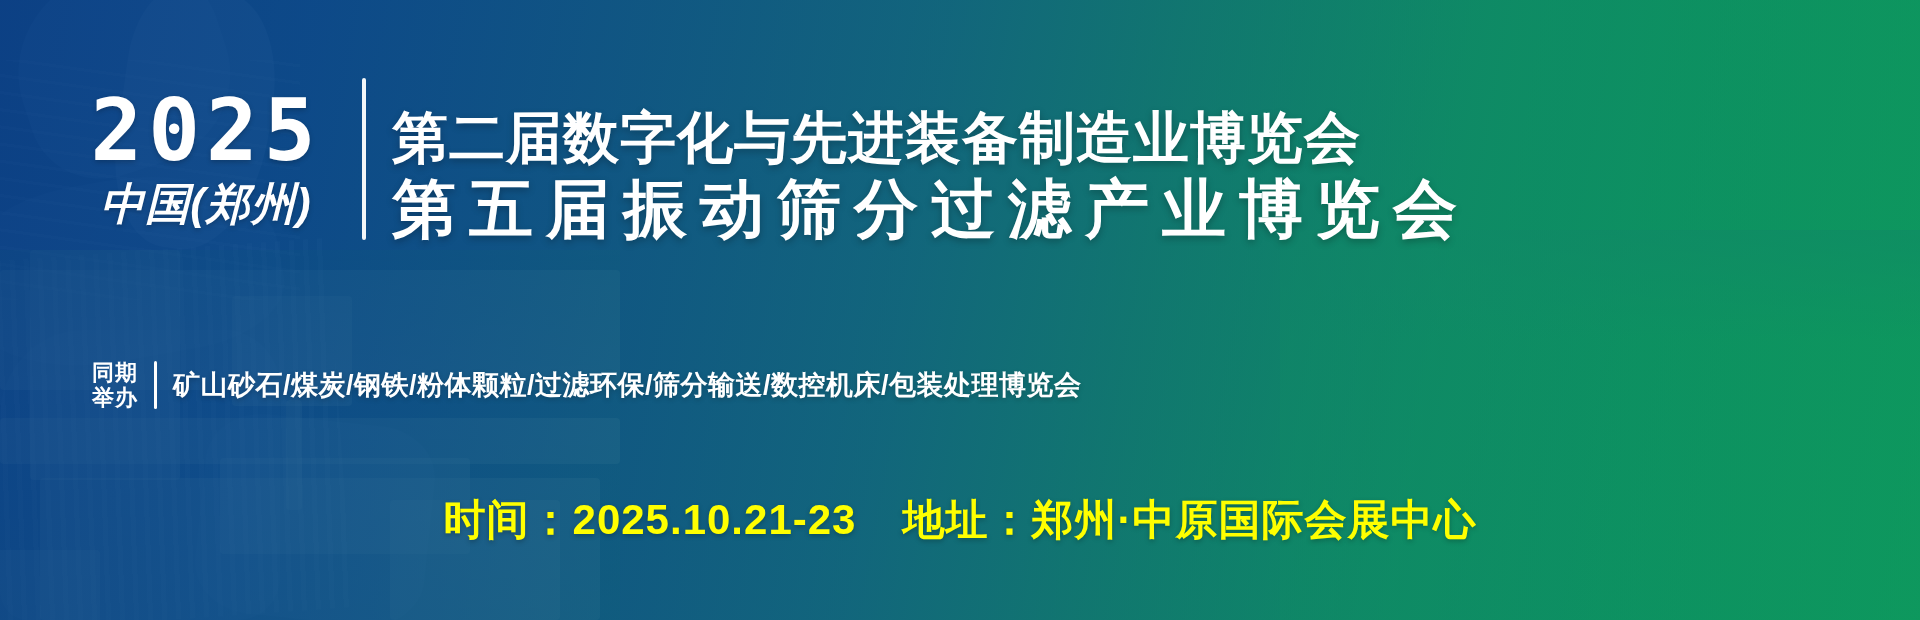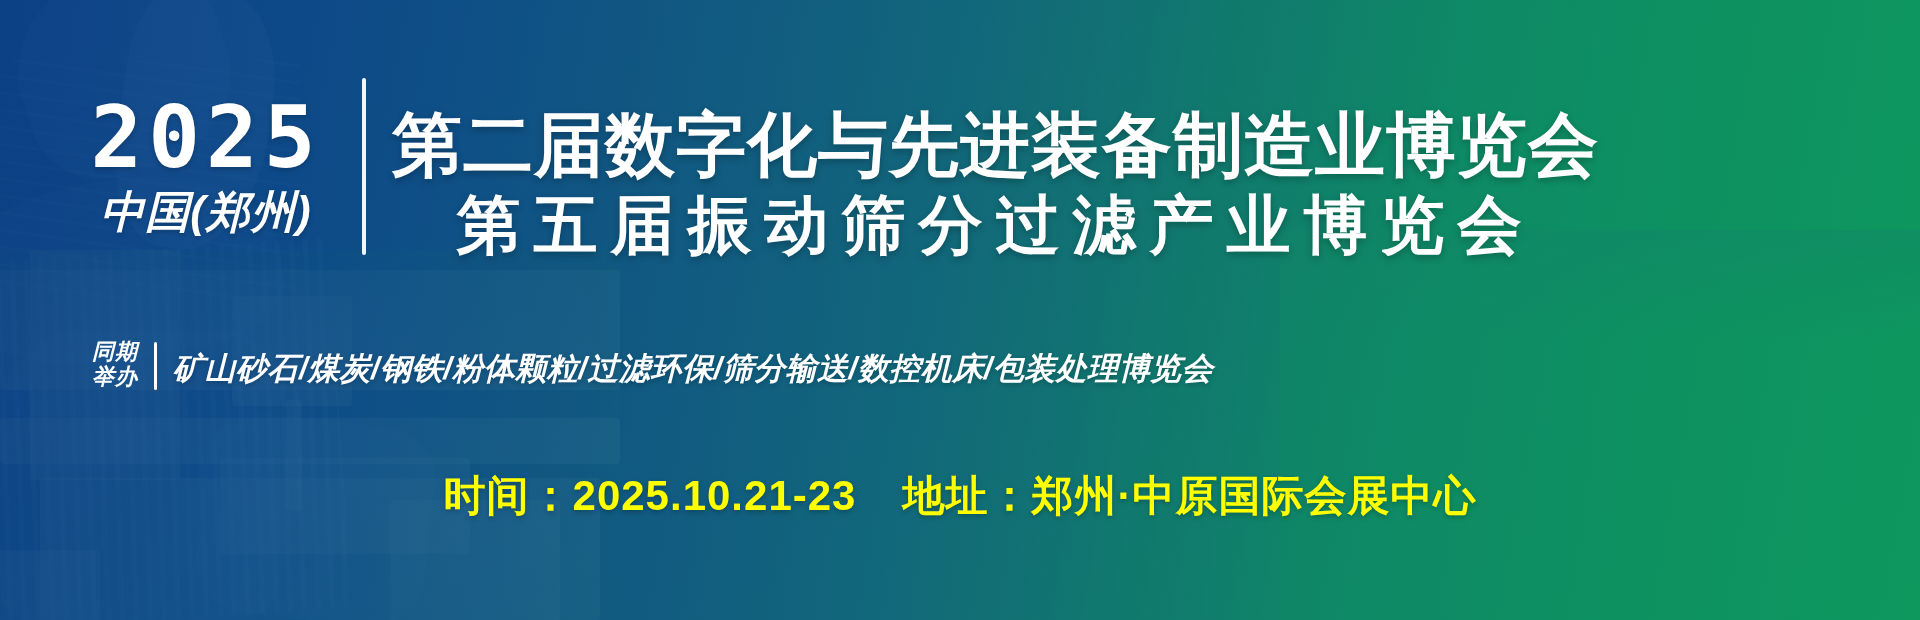--- a/index.html
+++ b/index.html
@@ -154,73 +154,72 @@
     opacity: .95;
   }
   .titles { display: flex; flex-direction: column; justify-content: center; }
   .title-main, .title-sub {
     color: #ffffff;
     font-weight: bold;
     white-space: nowrap;
     text-shadow: 0 3px 7px rgba(0,0,0,.25);
   }
   .title-main {
-    font-size: 70px;
+    font-size: 56px;
     line-height: 1.08;
     letter-spacing: 1px;
     margin-top: 36px;
   }
   .title-sub {
     font-size: 64px;
     line-height: 1.12;
     letter-spacing: 13px;
     margin-top: 6px;
     text-align: center;
   }
 
   
   .concurrent {
     position: absolute;
     left: 92px;
-    top: 339px;
-    display: flex;
-    align-items: flex-end;
-    font-style: italic;
+    top: 360px;
+    display: flex;
+    align-items: center;
   }
   .concurrent-tag {
     color: #ffffff;
     font-size: 22px;
     font-weight: bold;
     line-height: 1.15;
     text-align: center;
     letter-spacing: 1px;
     white-space: nowrap;
   }
   .tag-rule {
     width: 3px;
     height: 48px;
     background: #ffffff;
     margin: 0 16px;
     border-radius: 2px;
   }
   .categories {
     color: #ffffff;
-    font-size: 31px;
+    font-size: 27px;
     font-weight: bold;
     letter-spacing: .5px;
     white-space: nowrap;
     text-shadow: 0 2px 5px rgba(0,0,0,.22);
   }
 
   
   .footer-info {
     position: absolute;
     left: 0;
     right: 0;
-    top: 468px;
+    top: 492px;
     display: flex;
     justify-content: center;
     align-items: center;
     gap: 46px;
   }
   .info-item {
     color: #ffff00;
     font-size: 42px;
     font-weight: bold;
     letter-spacing: 1px;

